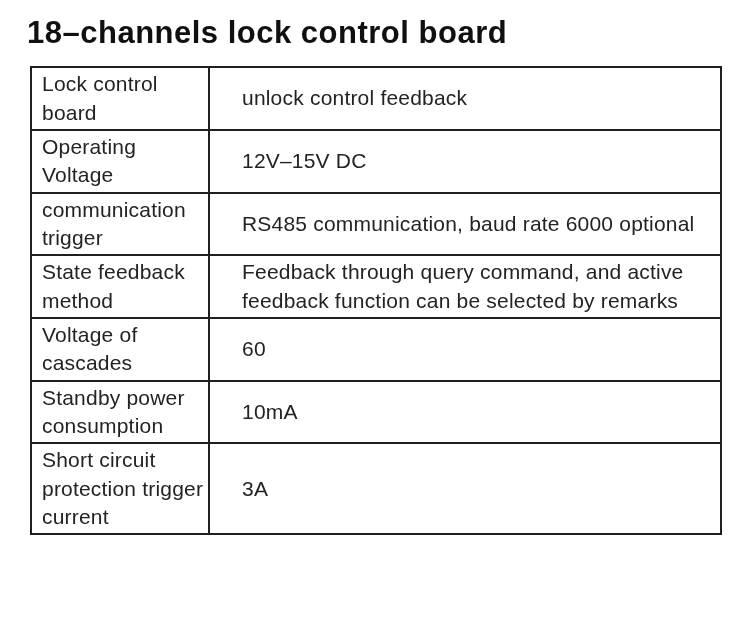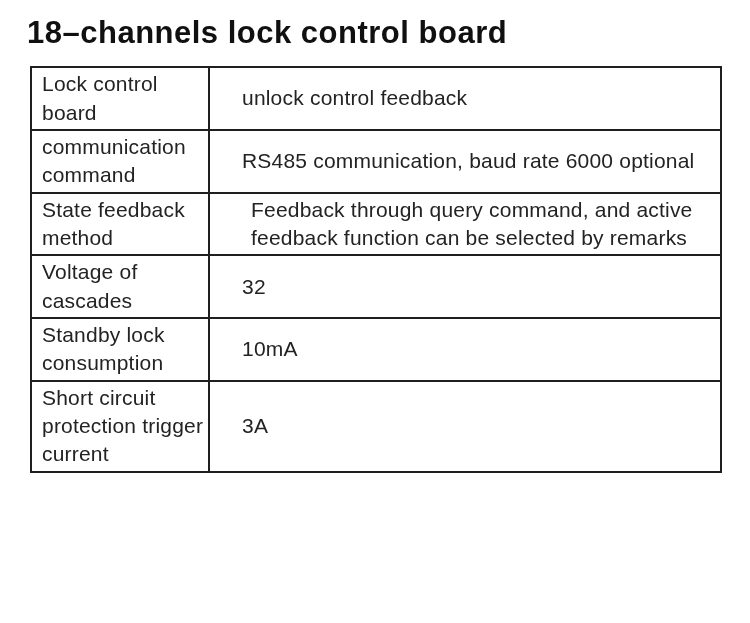--- a/index.html
+++ b/index.html
@@ -37,21 +37,21 @@
     line-height: 1.35;
     color: #232323;
     letter-spacing: 0.2px;
   }
   .spec-table col.c-label { width: 178px; }
   .spec-table col.c-value { width: 512px; }
   .spec-table tr { height: 60px; }
   .spec-table tr.row-0 { height: 63px; }
   .label-cell { padding: 2px 4px 2px 10px; }
   .value-cell { padding: 2px 8px 2px 32px; }
-  .value-small { font-size: 17px; line-height: 1.4; padding-left: 41px; border-radius: 8px; }
+  .value-small { font-size: 17px; line-height: 1.4; padding-left: 32px; border-radius: 8px; }
   .label-small { font-size: 16px; line-height: 1.18; letter-spacing: 0.1px; }
 </style>
 </head>
 <body>
 
 <div class="page">
 
   <h1 class="title">
     <div>18–channels lock control board</div>
   </h1>
@@ -59,34 +59,38 @@
   <table class="spec-table">
     <colgroup>
       <col class="c-label">
       <col class="c-value">
     </colgroup>
     <tbody>
       <tr class="row-0">
         <td class="label-cell">Lock control board</td>
         <td class="value-cell">unlock control feedback</td>
       </tr>
+      <tr class="row-1">
+        <td class="label-cell">Operating Voltage</td>
+        <td class="value-cell">12V–15V DC</td>
+      </tr>
       <tr class="row-2">
-        <td class="label-cell">communication command</td>
+        <td class="label-cell">communication trigger</td>
         <td class="value-cell">RS485 communication, baud rate 6000 optional</td>
       </tr>
       <tr class="row-3">
         <td class="label-cell">State feedback method</td>
         <td class="value-cell value-small">Feedback through query command, and active feedback function can be selected by remarks</td>
       </tr>
       <tr class="row-5">
         <td class="label-cell">Voltage of cascades</td>
-        <td class="value-cell">32</td>
+        <td class="value-cell">60</td>
       </tr>
       <tr class="row-6">
-        <td class="label-cell">Standby lock consumption</td>
+        <td class="label-cell">Standby power consumption</td>
         <td class="value-cell">10mA</td>
       </tr>
       <tr class="row-7">
         <td class="label-cell label-small">Short circuit protection trigger current</td>
         <td class="value-cell">3A</td>
       </tr>
     </tbody>
   </table>
 
 </div>

